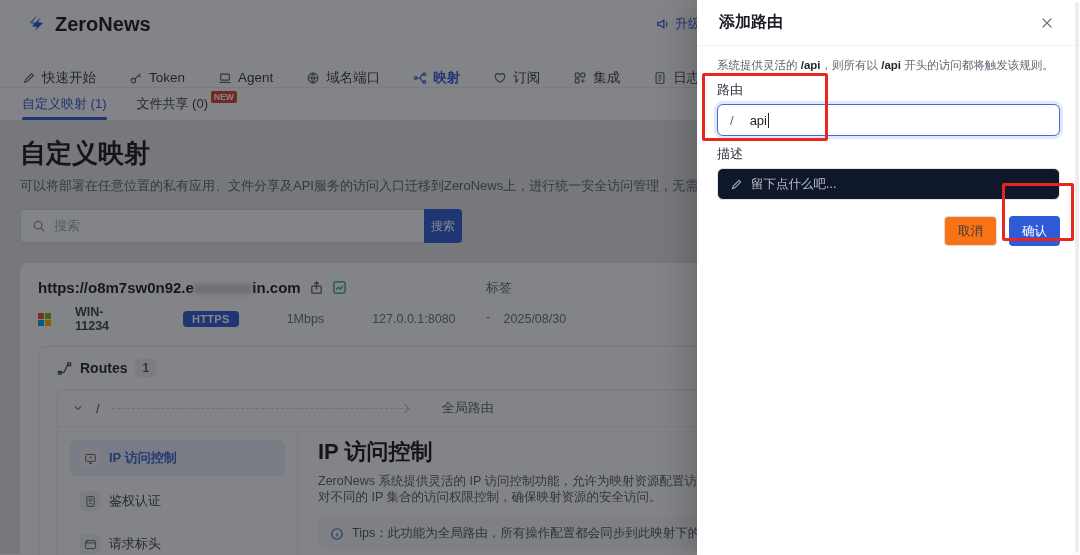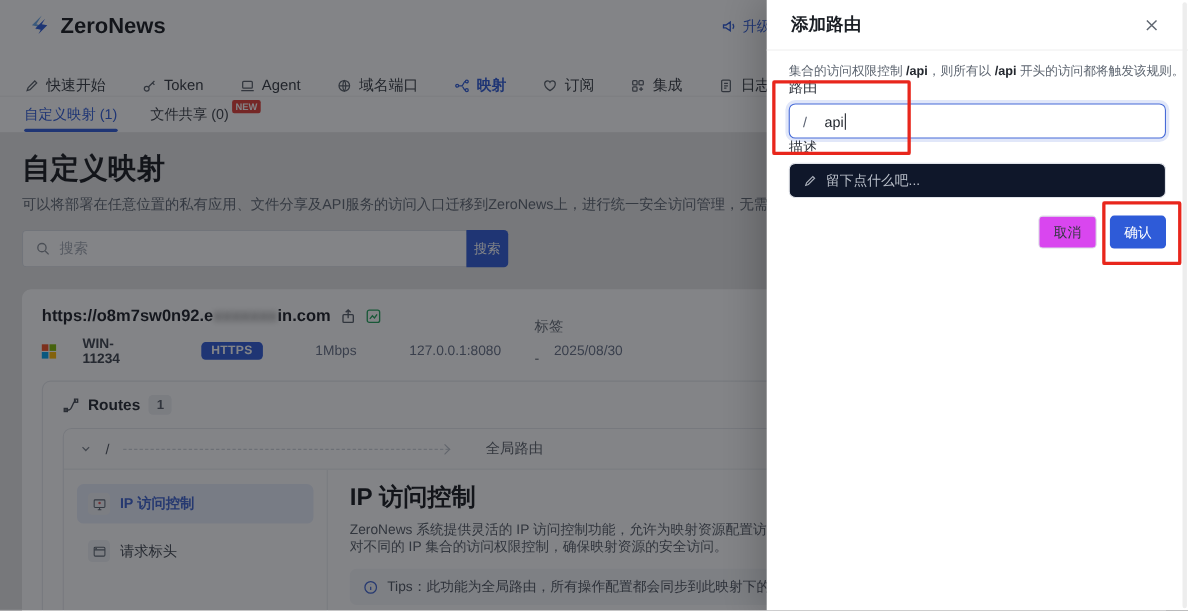--- a/index.html
+++ b/index.html
@@ -44,21 +44,21 @@
   .search-row { margin-top:14px; display:flex; width:442px; height:34px; }
   .search-input { flex:1; display:flex; align-items:center; gap:8px; background:#fff;
                   border:1px solid #d9dde3; border-right:none; border-radius:4px 0 0 4px; padding:0 11px; }
   .search-placeholder { color:#a3a9b3; font-size:13px; }
   .search-btn { width:38px; background:var(--accent,#2e5bd8); color:#fff; font-size:12px;
                 display:flex; align-items:center; justify-content:center; border:none;
                 border-radius:0 4px 4px 0; cursor:pointer; }
 
   
   .card { margin-top:20px; background:#fff; border-radius:8px 8px 0 0; padding:16px 18px; height:293px; }
-  .card-head { display:flex;align-items:flex-end; }
+  .card-head { display:flex; }
   .col-main { width:448px; }
   .url-row { display:flex; align-items:center; gap:8px; font-size:15px; font-weight:700; color:#191d24; }
   .url-redacted { filter:blur(3px); color:#888; }
   .icon-btn { cursor:pointer; }
   .tags-label { font-size:13px; color:#646b75; }
   .tags-value { margin-top:12px; font-size:13px; color:#646b75; }
   .meta-row { margin-top:9px; display:flex; align-items:center; gap:24px; font-size:12.5px; color:#667085; }
   .sep { width:1px; height:12px; background:#e0e3e8; }
   .win-logo { display:grid; grid-template-columns:6px 6px; grid-template-rows:6px 6px; gap:1px; }
   .win-logo i { display:block; }
@@ -96,34 +96,34 @@
   .overlay { position:absolute; inset:0; background:rgba(17,19,24,.52); z-index:40; }
   .drawer { position:absolute; top:0; right:0; width:383px; height:555px; background:#fff; z-index:50;
             box-shadow:-10px 0 30px rgba(0,0,0,.18); }
   .drawer-head { height:46px; display:flex; align-items:center; justify-content:space-between;
                  padding:16px 22px; border-bottom:1px solid #f0f0f0; }
   .drawer-title { font-size:16px; font-weight:700; color:#1a1e24; }
   .close-btn { cursor:pointer; padding:4px; }
   .drawer-body { padding:12px 20px 0; }
   .hint { font-size:11.5px; color:#5d6570; white-space:nowrap; line-height:14px; }
   .hint b { color:#23272e; font-weight:700; }
-  .field-label { font-size:13px; color:#2c313a; line-height:16px; }
+  .field-label { margin-top:10px; font-size:13px; color:#2c313a; line-height:16px; }
   .route-input { margin-top:6px; height:32px; border:1px solid #476bd8; border-radius:6px;
                  box-shadow:0 0 0 3px rgba(71,107,216,.16); display:flex; align-items:center;
                  padding:0 12px; font-size:13px; background:#fff; cursor:text; }
   .slash { color:#596070; }
   .route-value { margin-left:16px; color:#1c2128; }
   .caret { width:1px; height:15px; background:#23272e; margin-left:1px; }
   .desc-input { margin-top:6px; height:32px; border:1px solid #e0e3e9; border-radius:6px; display:flex;
                 align-items:center; gap:8px; padding:0 12px; font-size:12.5px; color:#b9bfc9;
                 background:#0f172a; cursor:text; }
   .drawer-actions { margin-top:16px; display:flex; justify-content:flex-end; gap:12px; }
   .btn { height:30px; padding:0 13px; border-radius:4px; font-size:12.5px; cursor:pointer;
          font-family:inherit; display:flex; align-items:center; }
-  .btn-cancel { background:#d946ef; border:1px solid #dcdfe5; color:#33383f; }
+  .btn-cancel { background:#f97316; border:1px solid #dcdfe5; color:#33383f; }
   .btn-confirm { background:var(--accent,#2e5bd8); border:none; color:#fff; }
   .scroll-track { position:absolute; top:2px; right:1px; width:4px; height:551px; background:#ededed;
                   border-radius:2px; }
 
   
   .anno { position:absolute; border:3px solid var(--anno-red,#e8261c); border-radius:2px; z-index:60; pointer-events:none; }
   .anno-route { left:702px; top:73px; width:126px; height:68px; }
   .anno-confirm { left:1002px; top:183px; width:72px; height:58px; }
 </style>
 </head>
@@ -340,20 +340,30 @@
                       <rect x="2" y="3" width="12" height="8.5" rx="1"></rect>
                       <path d="M6 14h4M8 11.5V14"></path>
                       <circle cx="8" cy="6.5" r="1.4" fill="#e25555" stroke="none"></circle>
                     </svg>
                 </span>
                 <span>IP 访问控制</span>
               </div>
               <div class="snav-item">
                 <span class="snav-icon">
                   <svg width="13" height="13" viewBox="0 0 16 16" fill="none" stroke="#5b6470" stroke-width="1.2">
+                      <rect x="3.5" y="2" width="9" height="12" rx="1.2"></rect>
+                      <circle cx="8" cy="6.3" r="1.7"></circle>
+                      <path d="M5.6 11.5c.5-1.6 4.3-1.6 4.8 0"></path>
+                    </svg>
+                </span>
+                <span>鉴权认证</span>
+              </div>
+              <div class="snav-item">
+                <span class="snav-icon">
+                  <svg width="13" height="13" viewBox="0 0 16 16" fill="none" stroke="#5b6470" stroke-width="1.2">
                       <rect x="2" y="3" width="12" height="10" rx="1.2"></rect>
                       <path d="M2 6h12"></path>
                       <circle cx="4.2" cy="4.5" r=".4" fill="#5b6470"></circle>
                     </svg>
                 </span>
                 <span>请求标头</span>
               </div>
 
             </div>
             <div class="route-content">
@@ -384,21 +394,21 @@
 <div class="drawer">
   <div class="drawer-head">
     <span class="drawer-title">添加路由</span>
     <span class="close-btn">
       <svg width="14" height="14" viewBox="0 0 16 16" fill="none" stroke="#5f6670" stroke-width="1.5">
           <path d="M3 3l10 10M13 3 3 13"></path>
         </svg>
     </span>
   </div>
   <div class="drawer-body">
-    <div class="hint"><span>集合的访问权限控制 </span><b>/api</b><span>，则所有以 </span><b>/api</b><span> 开头的访问都将触发该规则。</span></div>
+    <div class="hint"><span>系统提供灵活的 </span><b>/api</b><span>，则所有以 </span><b>/api</b><span> 开头的访问都将触发该规则。</span></div>
 
     <div class="field-label">路由</div>
     <div class="route-input">
       <span class="slash">/</span>
       <span class="route-value">api</span>
       <span class="caret"></span>
     </div>
 
     <div class="field-label">描述</div>
     <div class="desc-input">

